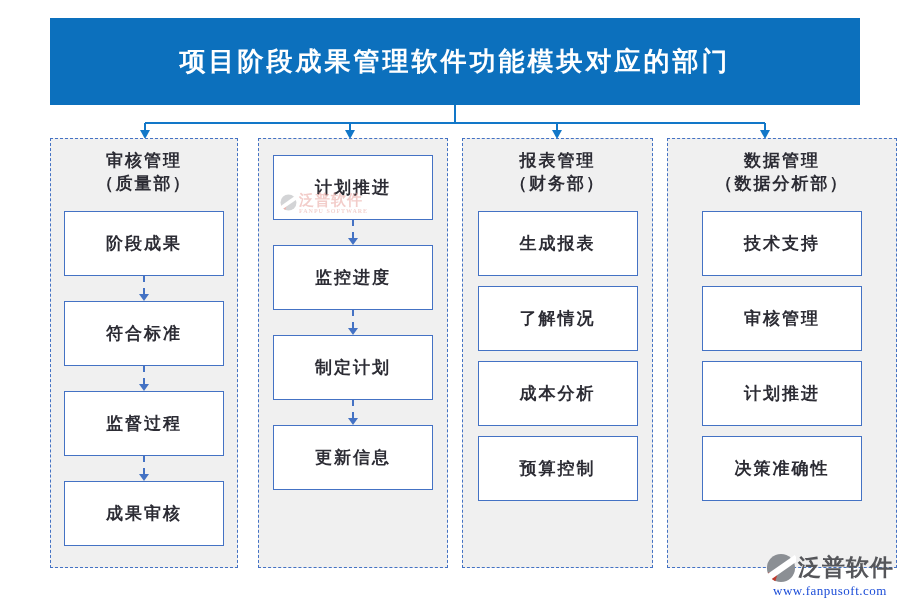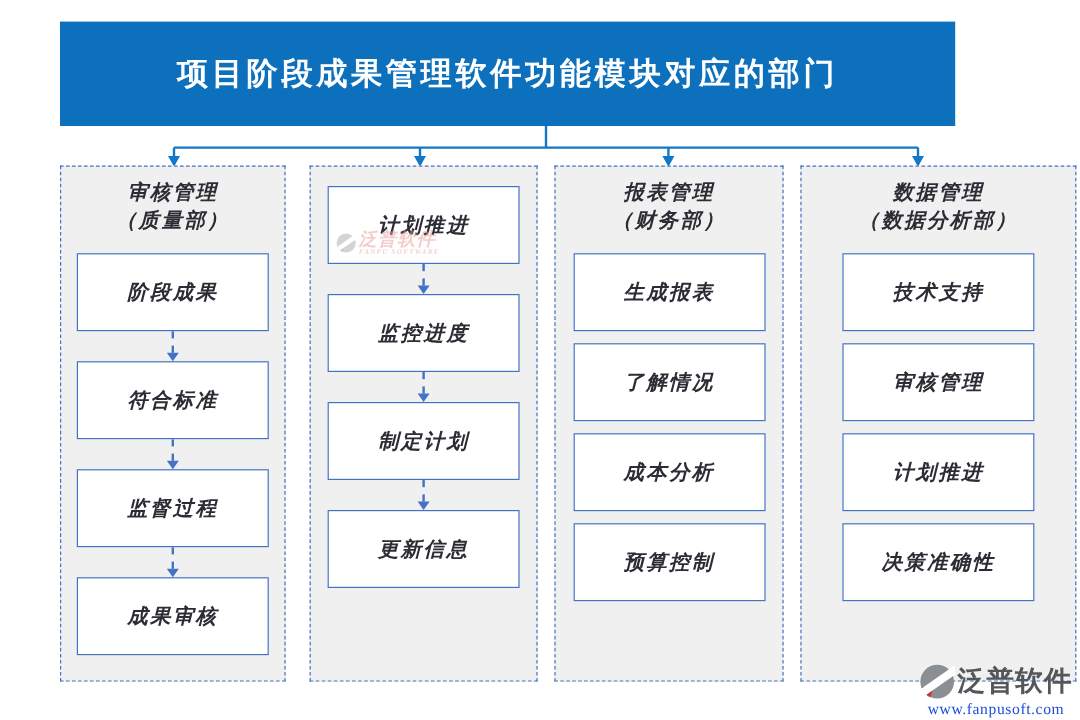--- a/index.html
+++ b/index.html
@@ -1,31 +1,31 @@
 <!DOCTYPE html>
 <html><head>
 <meta charset="utf-8">
 <style>
   html,body{margin:0;padding:0;background:#fff;}
   .stage{
     position:relative;width:900px;height:600px;background:#fff;overflow:hidden;
     font-family:"Liberation Serif","DejaVu Serif",serif;color:#2c2c34;
   }
   .banner{
-    position:absolute;left:50px;top:18px;width:746px;height:87px;
+    position:absolute;left:50px;top:18px;width:810px;height:87px;
     background:#0c70bd;display:flex;align-items:center;justify-content:center;
   }
   .banner span{
     color:#ffffff;font-size:26px;font-weight:bold;letter-spacing:3px;white-space:nowrap;
   }
   .connectors{position:absolute;left:0;top:0;width:900px;height:145px;}
 
   .column{
     position:absolute;top:138px;height:430px;background:#f0f0f0;
-    border:1.5px dashed #4472c4;box-sizing:border-box;font-style:italic;
+    border:1.5px dashed #4472c4;box-sizing:border-box;
   }
   .col0{left:50px;width:188px;}
   .col1{left:258px;width:190px;}
   .col2{left:462px;width:191px;}
   .col3{left:667px;width:230px;}
 
   .col-header{margin-top:10px;text-align:center;font-weight:bold;font-size:17px;
     letter-spacing:2px;line-height:23px;}
   .box{
     position:relative;width:160px;height:65px;margin:0 auto;background:#ffffff;

